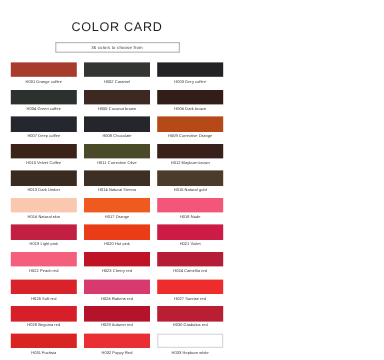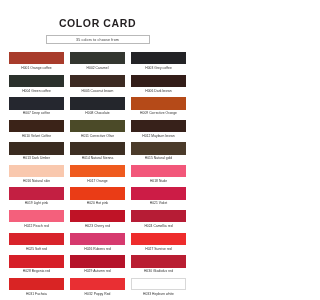--- a/index.html
+++ b/index.html
@@ -17,21 +17,21 @@
     width: 195px;
     height: 300px;
     box-sizing: border-box;
     padding: 0 9px;
     background: #ffffff;
     position: relative;
   }
   .title {
     text-align: center;
     font-size: 10.5px;
-    font-weight: bold;
+    font-weight: normal;
     letter-spacing: 0.6px;
     color: #231f20;
     margin: 0;
     padding-top: 17px;
     line-height: 12px;
   }
   .subtitle-box {
     margin: 6px auto 0 auto;
     width: 104px;
     height: 9px;

